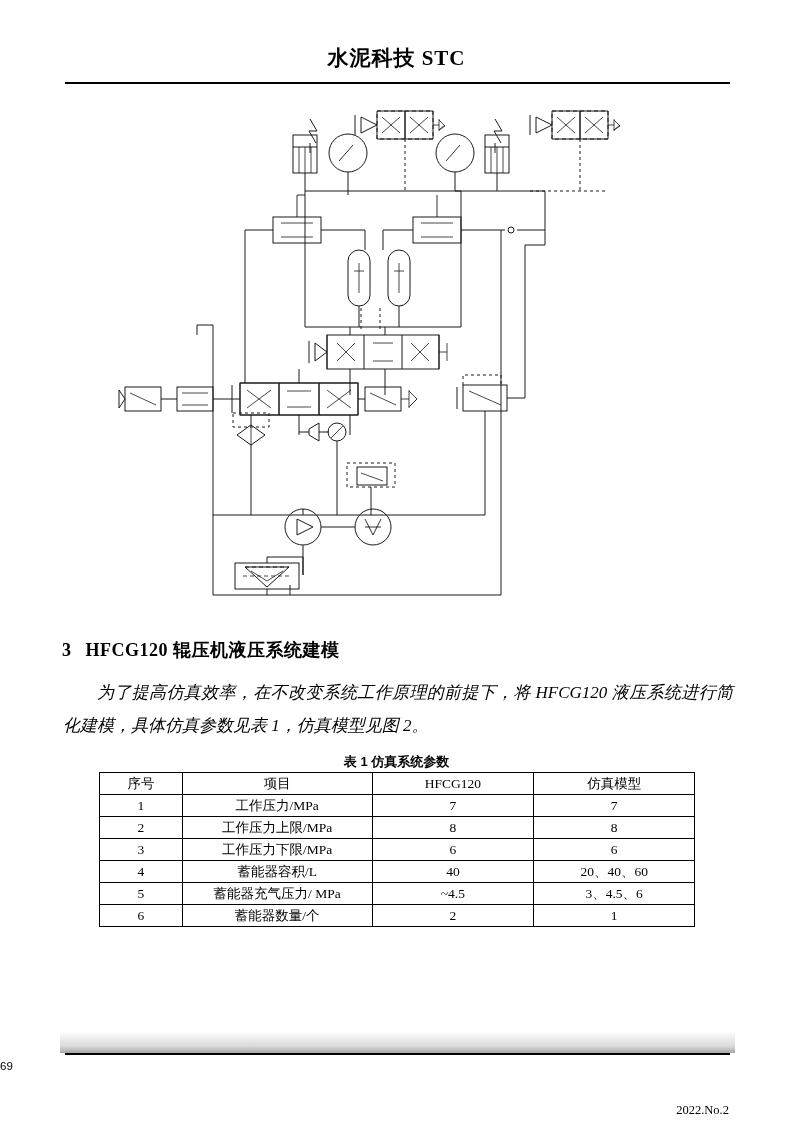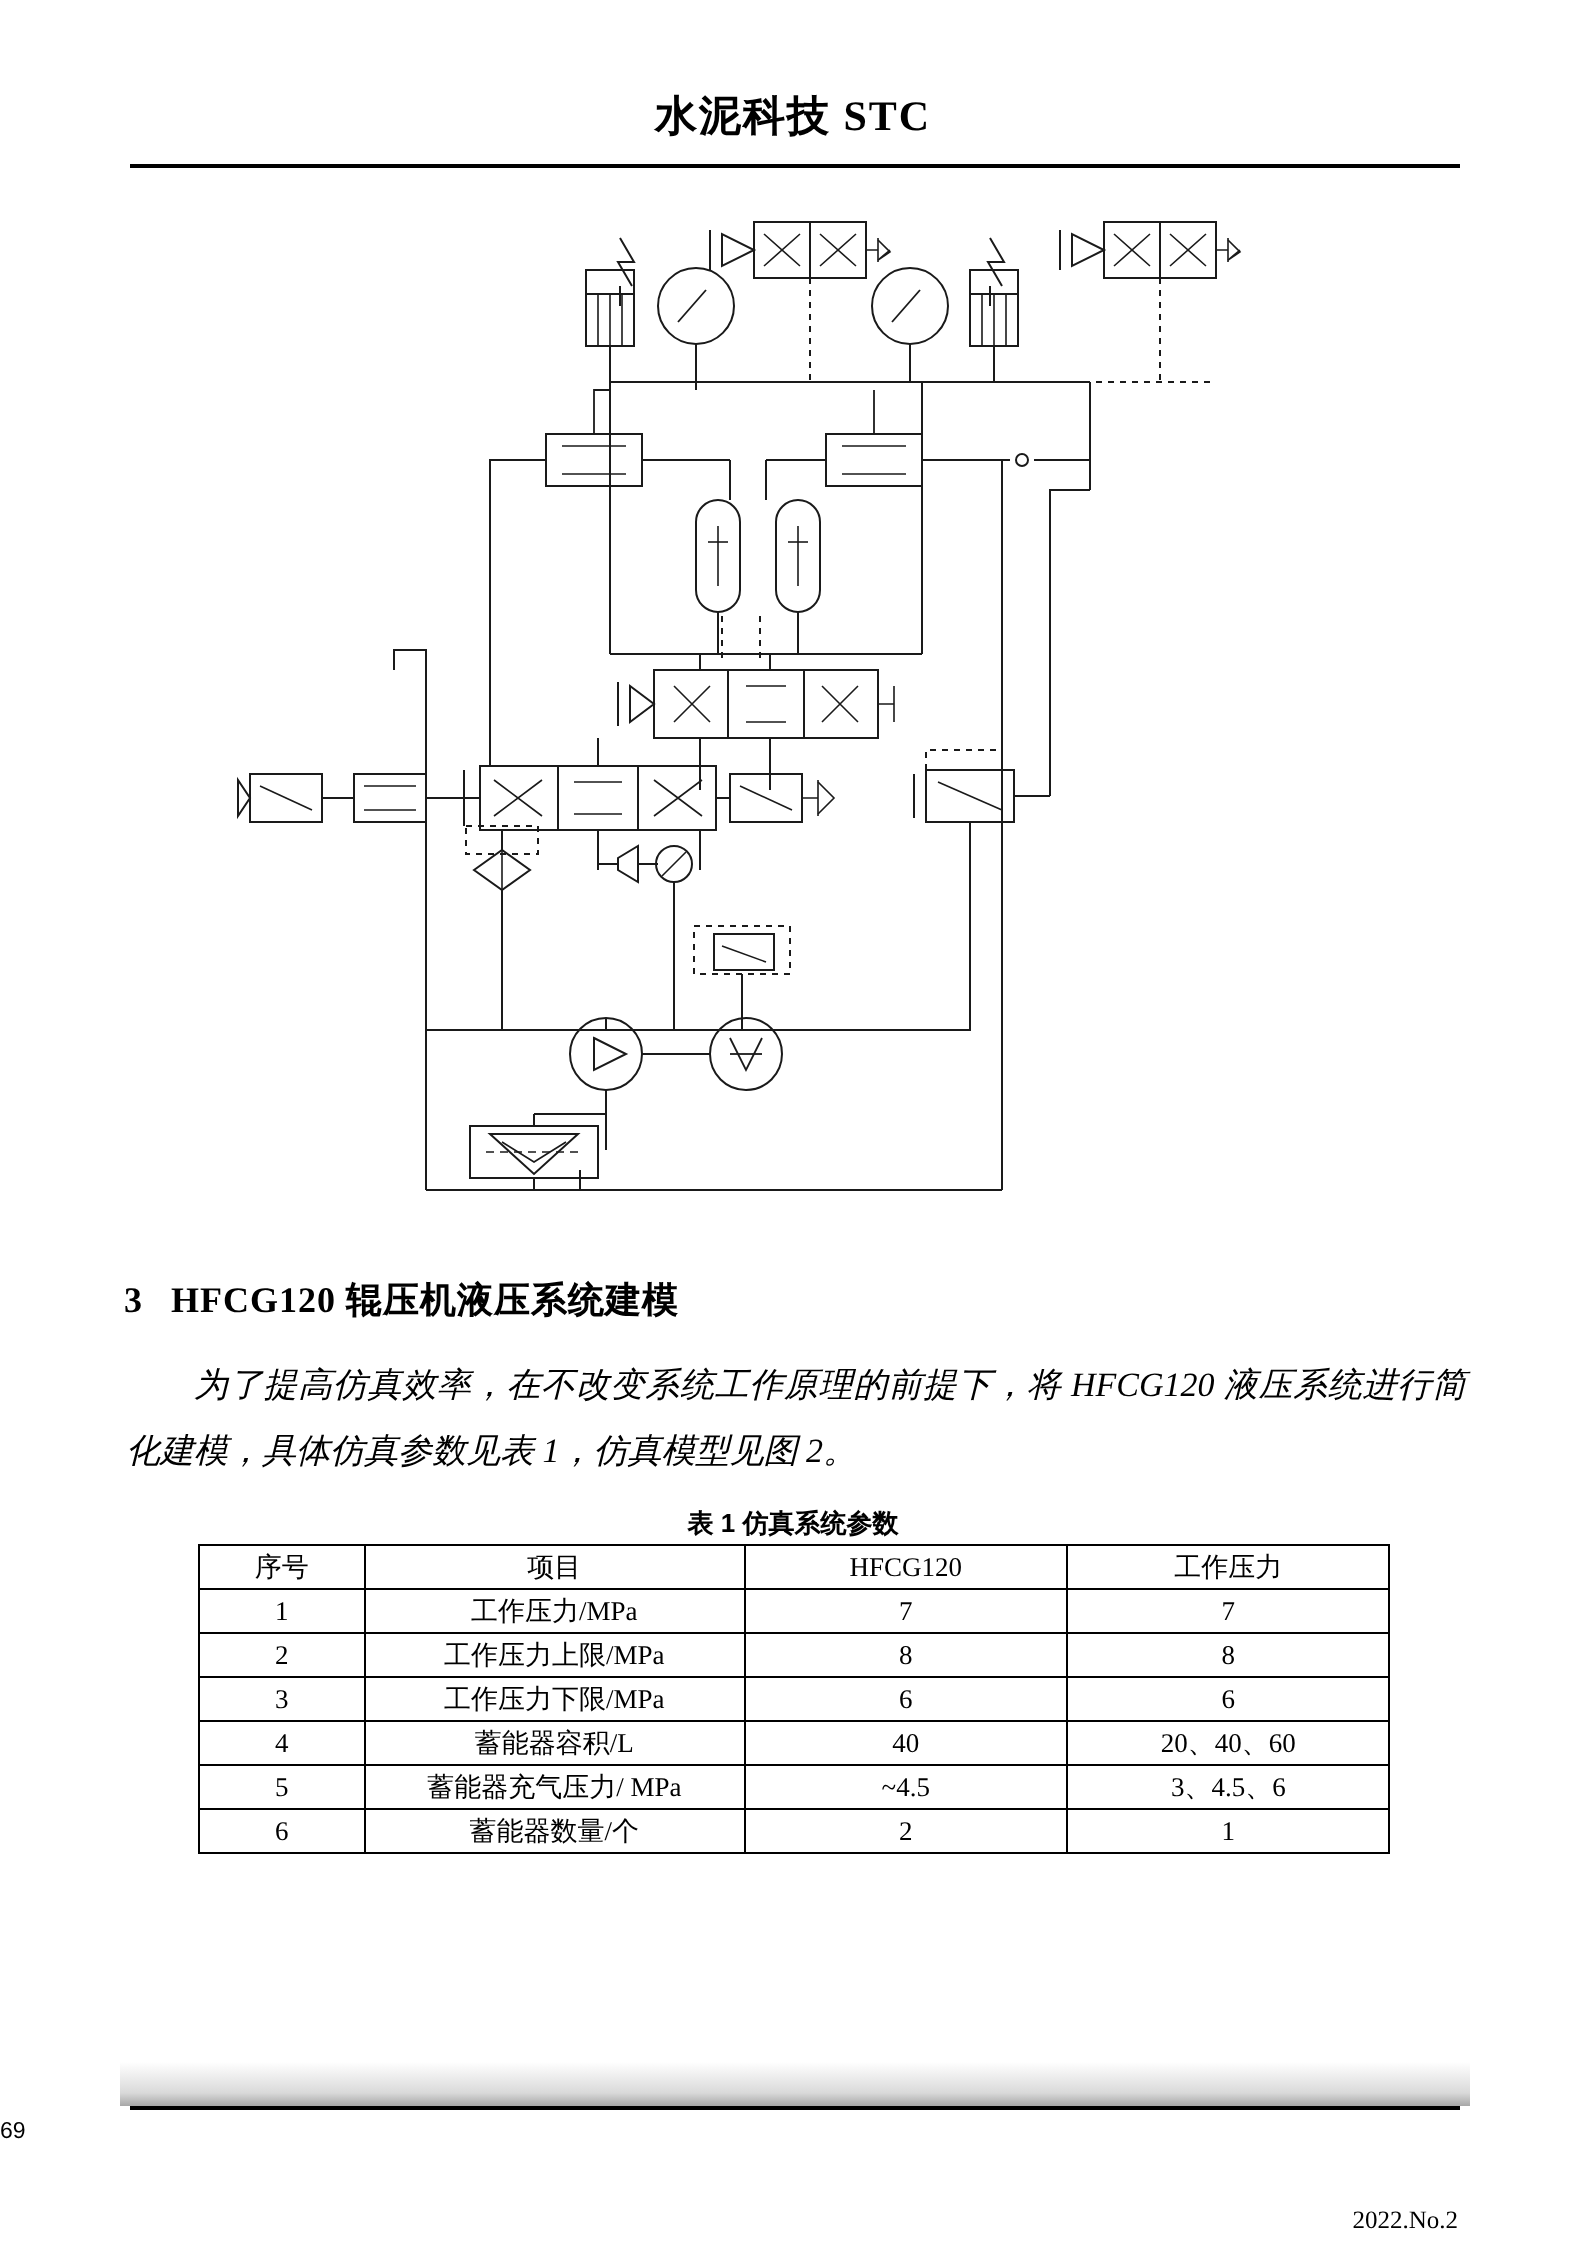--- a/index.html
+++ b/index.html
@@ -370,21 +370,21 @@
         <col class="c1">
         <col class="c2">
         <col class="c3">
         <col class="c4">
       </colgroup>
     <thead>
       <tr>
         <th>序号</th>
         <th>项目</th>
         <th>HFCG120</th>
-        <th>工作压力</th>
+        <th>仿真模型</th>
       </tr>
     </thead>
     <tbody>
       <tr>
         <td>1</td>
         <td>工作压力/MPa</td>
         <td>7</td>
         <td>7</td>
       </tr>
       <tr>

